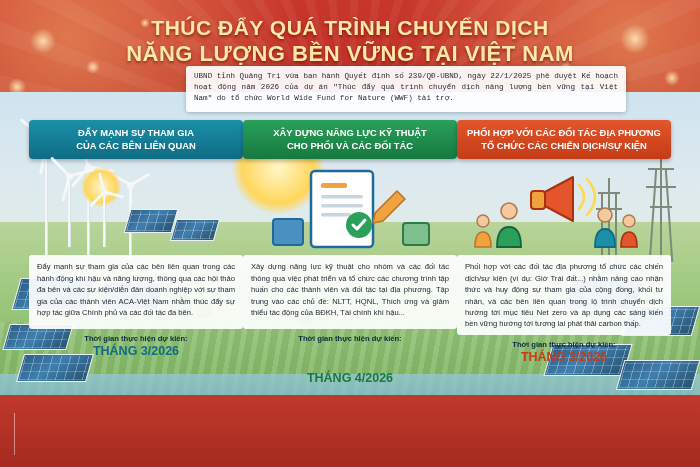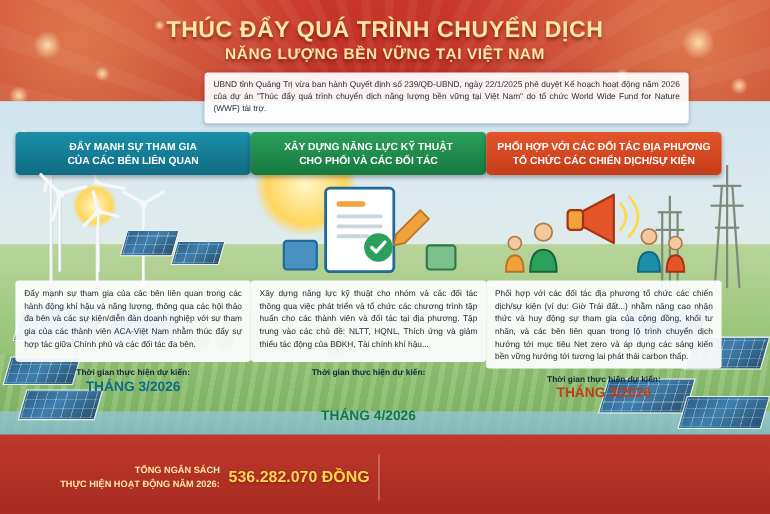--- a/index.html
+++ b/index.html
@@ -107,35 +107,36 @@
     z-index: 6;
   }
   .title-line1, .title-line2 {
     font-weight: bold;
     color: #ffe9a8;
     letter-spacing: 0.5px;
     text-shadow: 0 2px 3px rgba(90,10,0,0.55);
     line-height: 1.18;
   }
   .title-line1 { font-size: 21px; }
-  .title-line2 { font-size: 14px; }
+  .title-line2 { font-size: 22px; }
   
   .intro-box {
     position: absolute; left: 186px; top: 66px; width: 440px; min-height: 46px;
     background: rgba(255,255,255,0.93);
     border-radius: 3px;
     padding: 5px 8px 6px 8px;
     font-size: 7.6px; line-height: 1.45; color: #1d2a33; text-align: justify;
     z-index: 7;
     box-shadow: 0 1px 4px rgba(0,0,0,0.25);
+    font-family: Liberation Mono, monospace;
   }
   
   .cols {
     position: absolute; left: 0; top: 120px; width: 700px; height: 250px;
-    display: flex; justify-content: flex-start; padding: 0 14px; z-index: 8;
+    display: flex; justify-content: center; padding: 0 14px; z-index: 8;
   }
   .col { width: 214px; position: relative; }
   .col-head {
     border-radius: 4px; color: #ffffff; text-align: center;
     font-weight: bold; font-size: 9.4px; line-height: 1.35;
     padding: 7px 6px; min-height: 38px;
     display: flex; align-items: center; justify-content: center;
     box-shadow: 0 2px 4px rgba(0,0,0,0.28);
   }
   .col-icon {
@@ -363,23 +364,16 @@
           </svg>
         </div>
       </div>
       <div class="col-body">Phối hợp với các đối tác địa phương tổ chức các chiến dịch/sự kiện (ví dụ: Giờ Trái đất...) nhằm nâng cao nhận thức và huy động sự tham gia của cộng đồng, khối tư nhân, và các bên liên quan trong lộ trình chuyển dịch hướng tới mục tiêu Net zero và áp dụng các sáng kiến bền vững hướng tới tương lai phát thải carbon thấp.</div>
       <div class="col-time">Thời gian thực hiện dự kiến:</div>
       <div class="col-month">THÁNG 3/2026</div>
     </div>
   </div>
 
   <div class="footer">
-    <div class="budget">
-      <div class="budget-label">
-        <span>TỔNG NGÂN SÁCH</span><br>
-        <span>THỰC HIỆN HOẠT ĐỘNG NĂM 2026:</span>
-      </div>
-      <div class="budget-value">536.282.070 ĐỒNG</div>
-    </div>
     <div class="divider-v"></div>
   </div>
 
 </div>
 
 </body></html>

